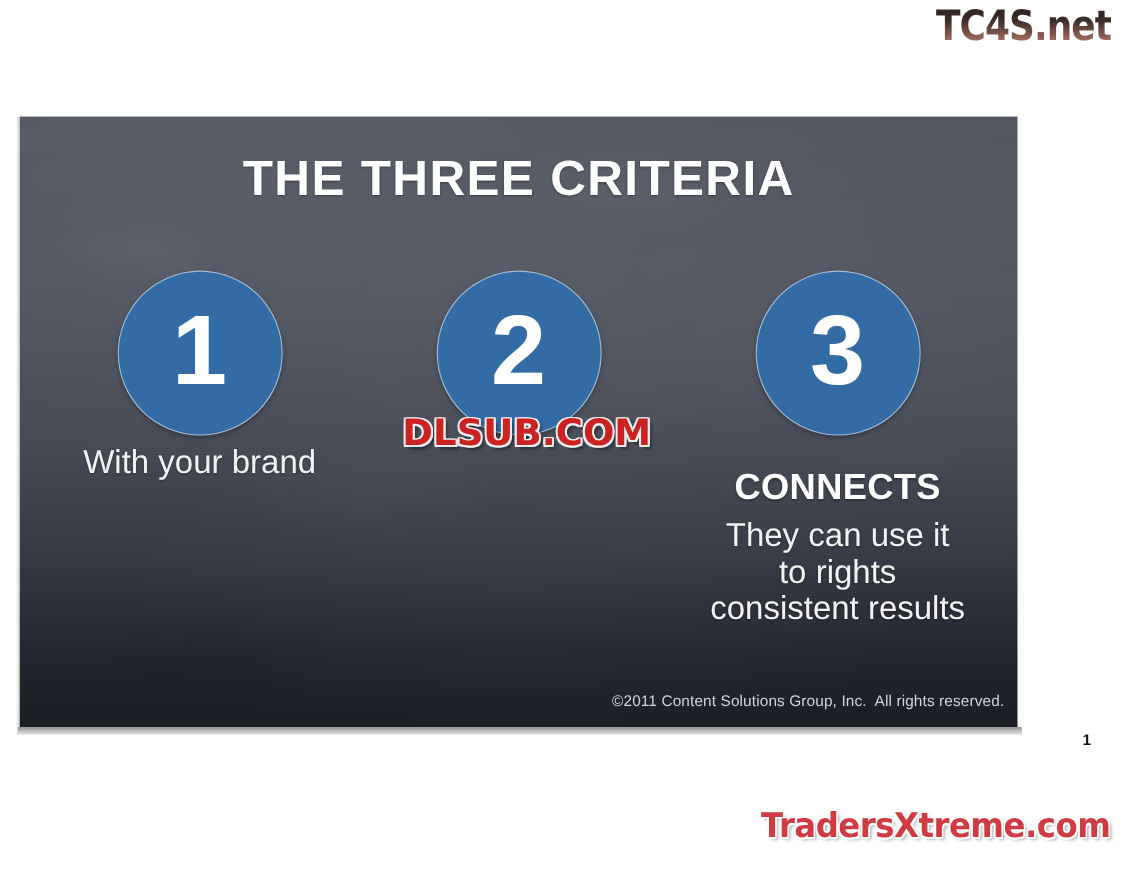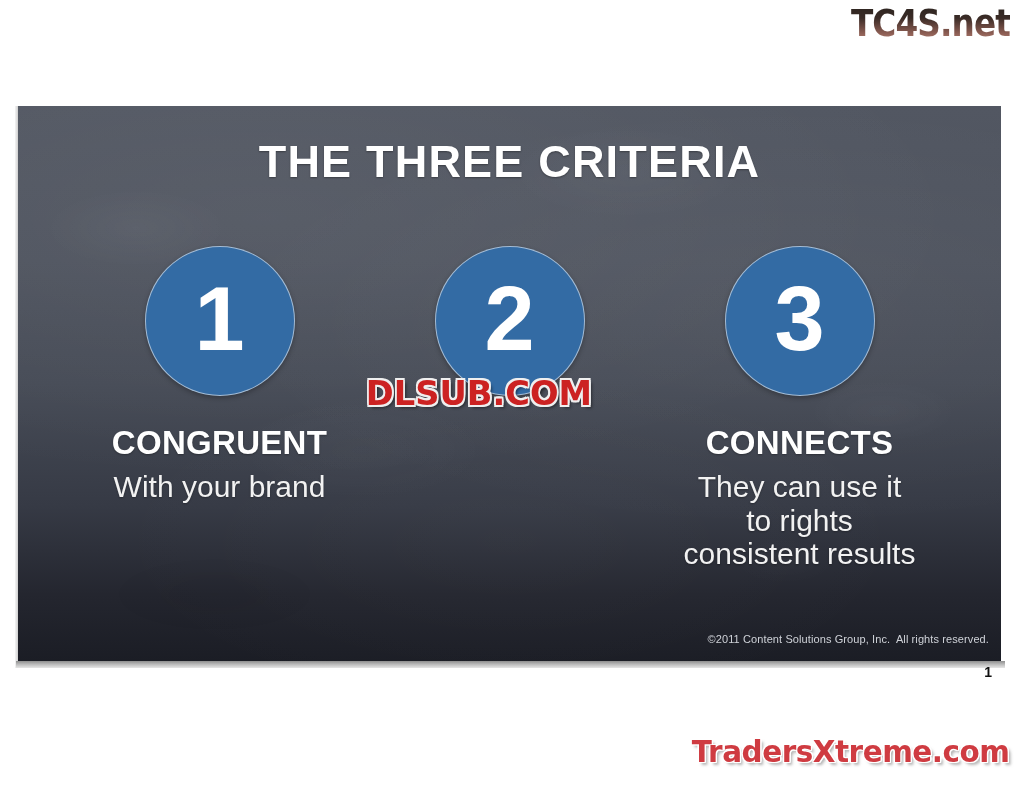--- a/index.html
+++ b/index.html
@@ -14,21 +14,21 @@
     font-family:"DejaVu Sans", sans-serif;
     font-weight:bold; font-size:38px; letter-spacing:-1px;
     background:linear-gradient(180deg,#2b2420 0%,#3a2b26 35%,#8a5c52 72%,#c08c80 100%);
     -webkit-background-clip:text; background-clip:text; color:transparent;
     transform:scaleX(0.86); transform-origin:right center;
     text-shadow:none; line-height:1.05;
   }
 
   
   .slide-wrap{
-    position:absolute; left:18px; top:106px; width:983px; height:555px;
+    position:absolute; left:18px; top:106px; width:907px; height:555px;
   }
   .slide{
     position:absolute; inset:0;
     background:
       radial-gradient(120% 80% at 25% 20%, rgba(255,255,255,0.055), rgba(255,255,255,0) 60%),
       radial-gradient(90% 60% at 78% 38%, rgba(255,255,255,0.04), rgba(255,255,255,0) 65%),
       radial-gradient(60% 45% at 50% 78%, rgba(255,255,255,0.025), rgba(255,255,255,0) 70%),
       linear-gradient(180deg,#525762 0%,#4e535e 28%,#464b56 50%,#363a45 72%,#24262f 88%,#1b1d25 100%);
     overflow:hidden;
   }
@@ -86,21 +86,21 @@
     text-shadow:0 1px 2px rgba(0,0,0,.3);
   }
   .col-sub{
     color:#f2f2f2; font-size:30px; font-weight:normal;
     margin-top:8px; line-height:1.12; white-space:pre-line;
     text-shadow:0 1px 2px rgba(0,0,0,.3);
   }
 
   .copyright{
     position:absolute; right:12px; bottom:16px;
-    color:#cfd2d8; font-size:11px; letter-spacing:.1px;
+    color:#cfd2d8; font-size:14px; letter-spacing:.1px;
     white-space:pre;
     text-align:center;
   }
 
   
   .watermark{
     position:absolute; left:368px; top:374px;
     font-family:"DejaVu Sans", sans-serif;
     font-weight:bold; font-size:33px; letter-spacing:0px;
     color:#cc2222;
@@ -142,21 +142,20 @@
   <div class="slide">
 
     <div class="slide-title">THE THREE CRITERIA</div>
 
     <div class="columns">
 
       <div class="col">
         <div class="circle">
           <span class="circle-num">1</span>
         </div>
-        <div class="col-title">CONGRUENT</div>
         <div class="col-sub">With your brand</div>
       </div>
 
       <div class="col">
         <div class="circle">
           <span class="circle-num">2</span>
         </div>
       </div>
 
       <div class="col">

